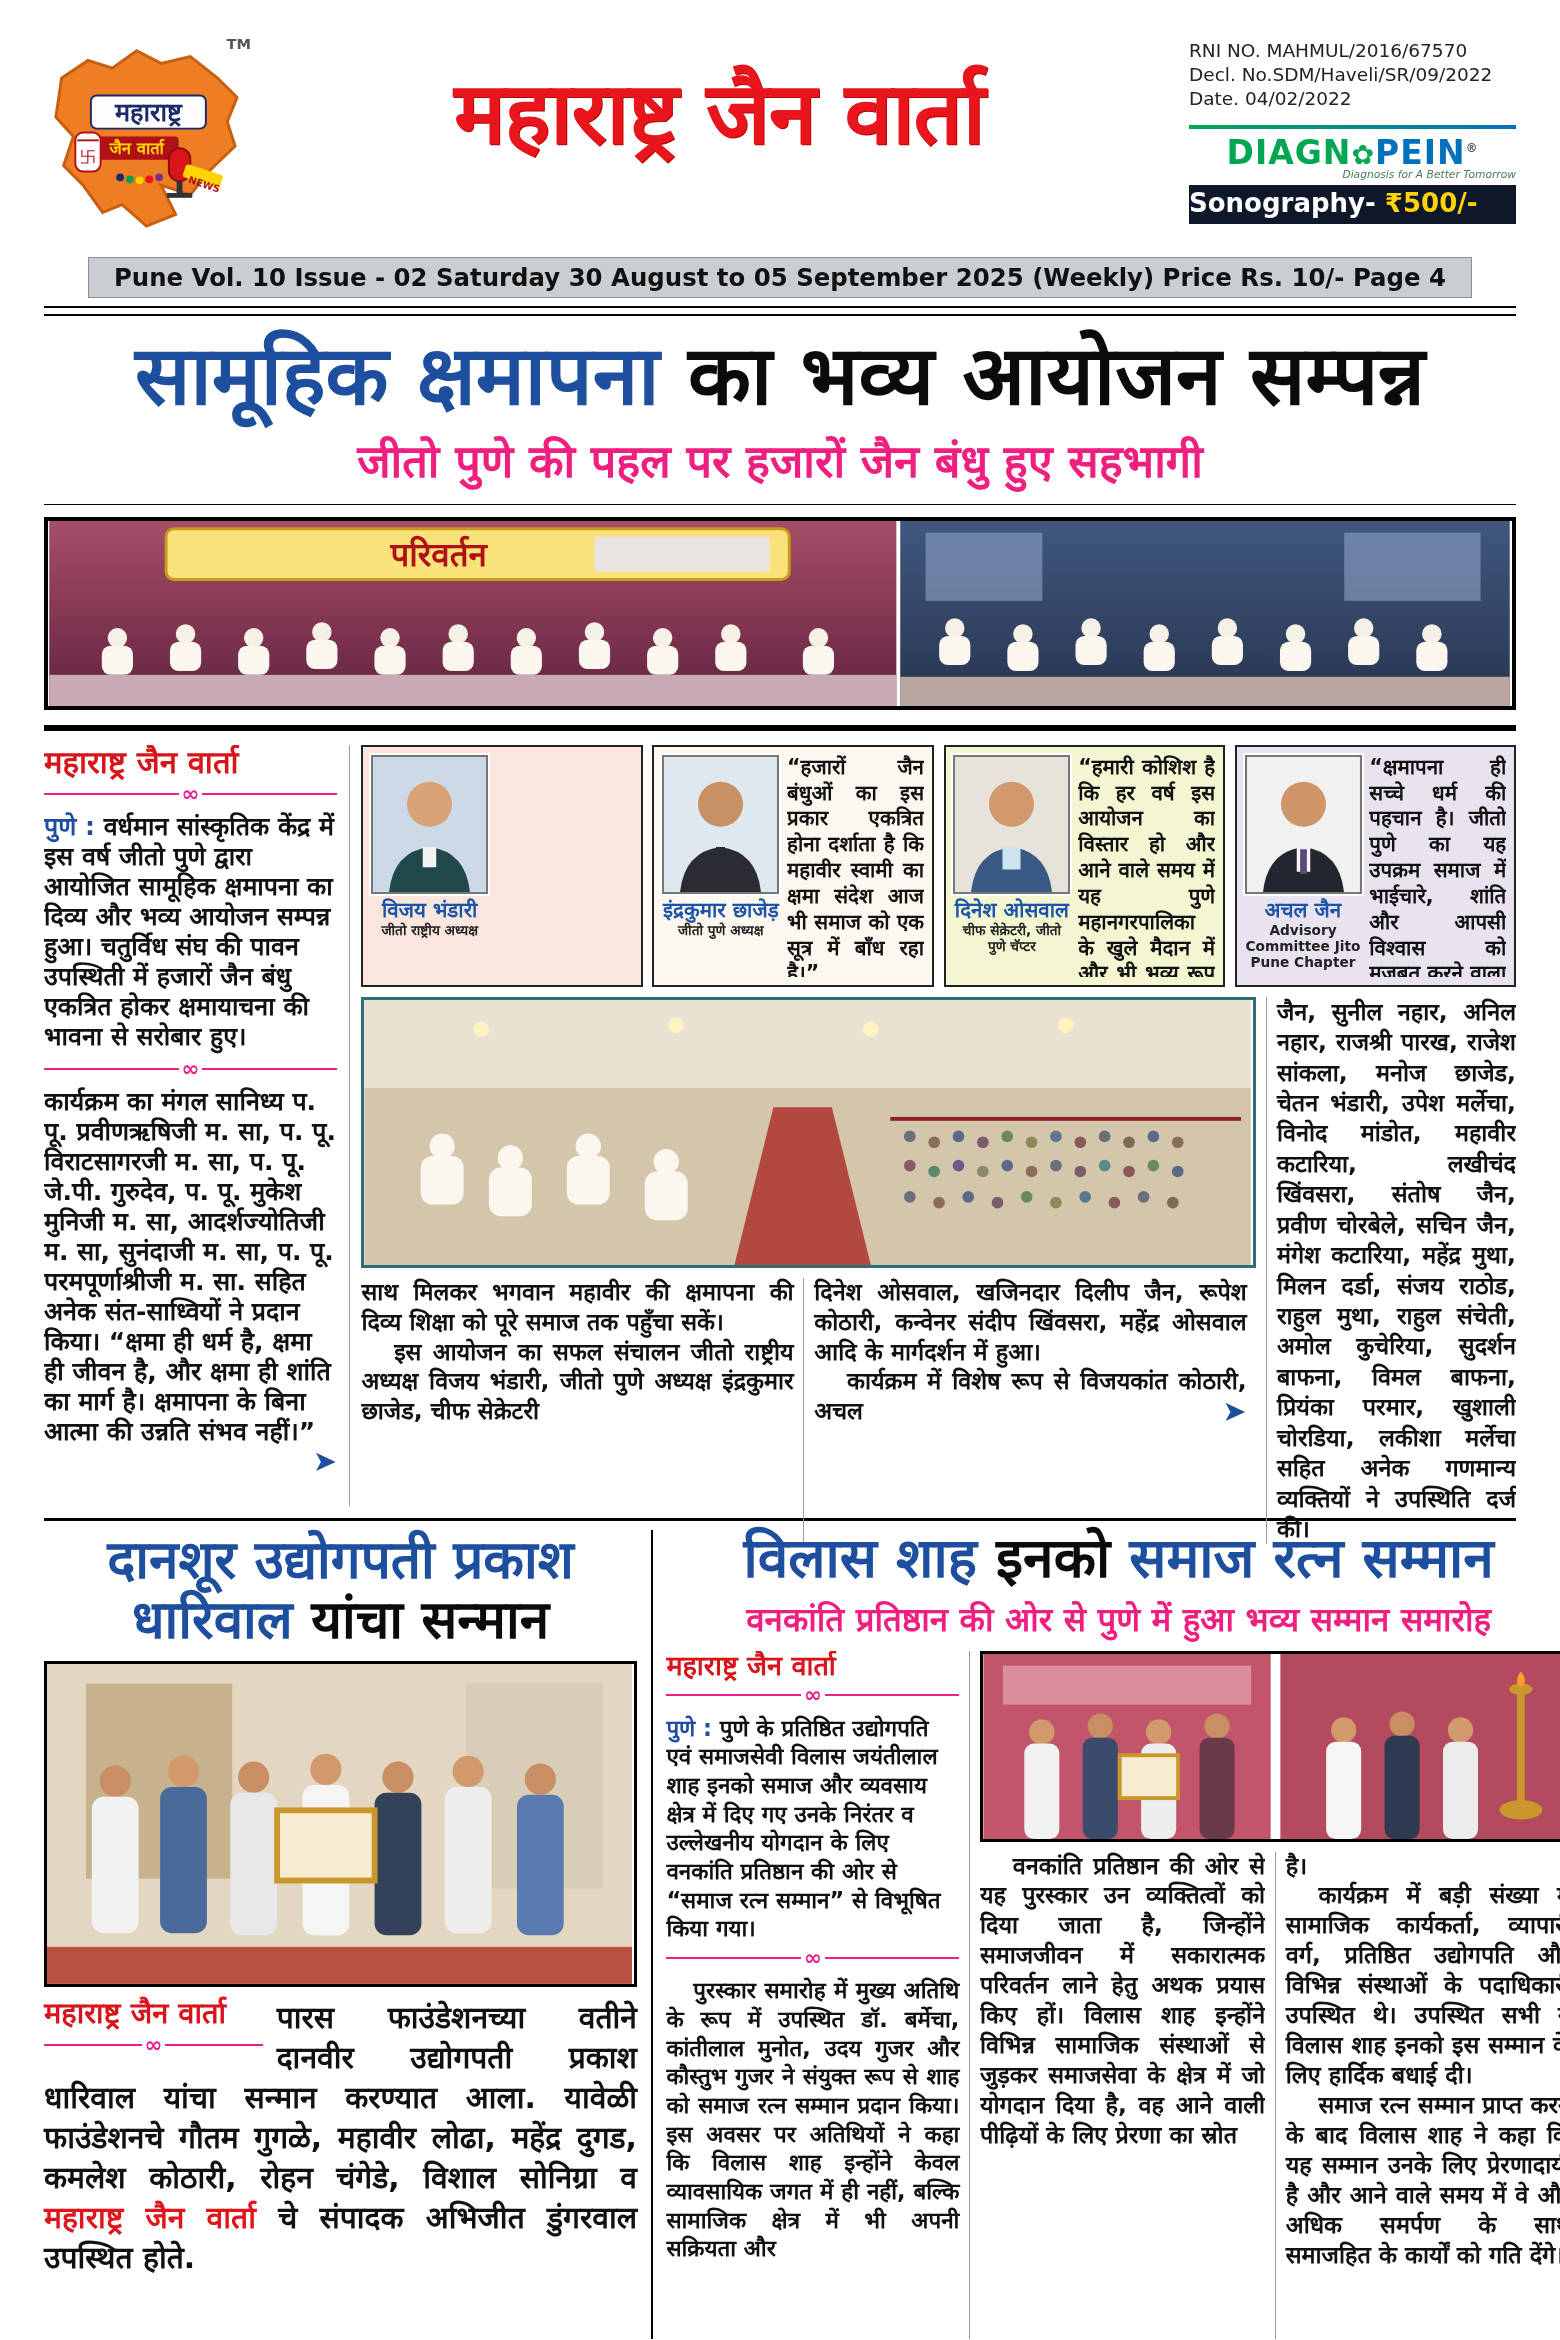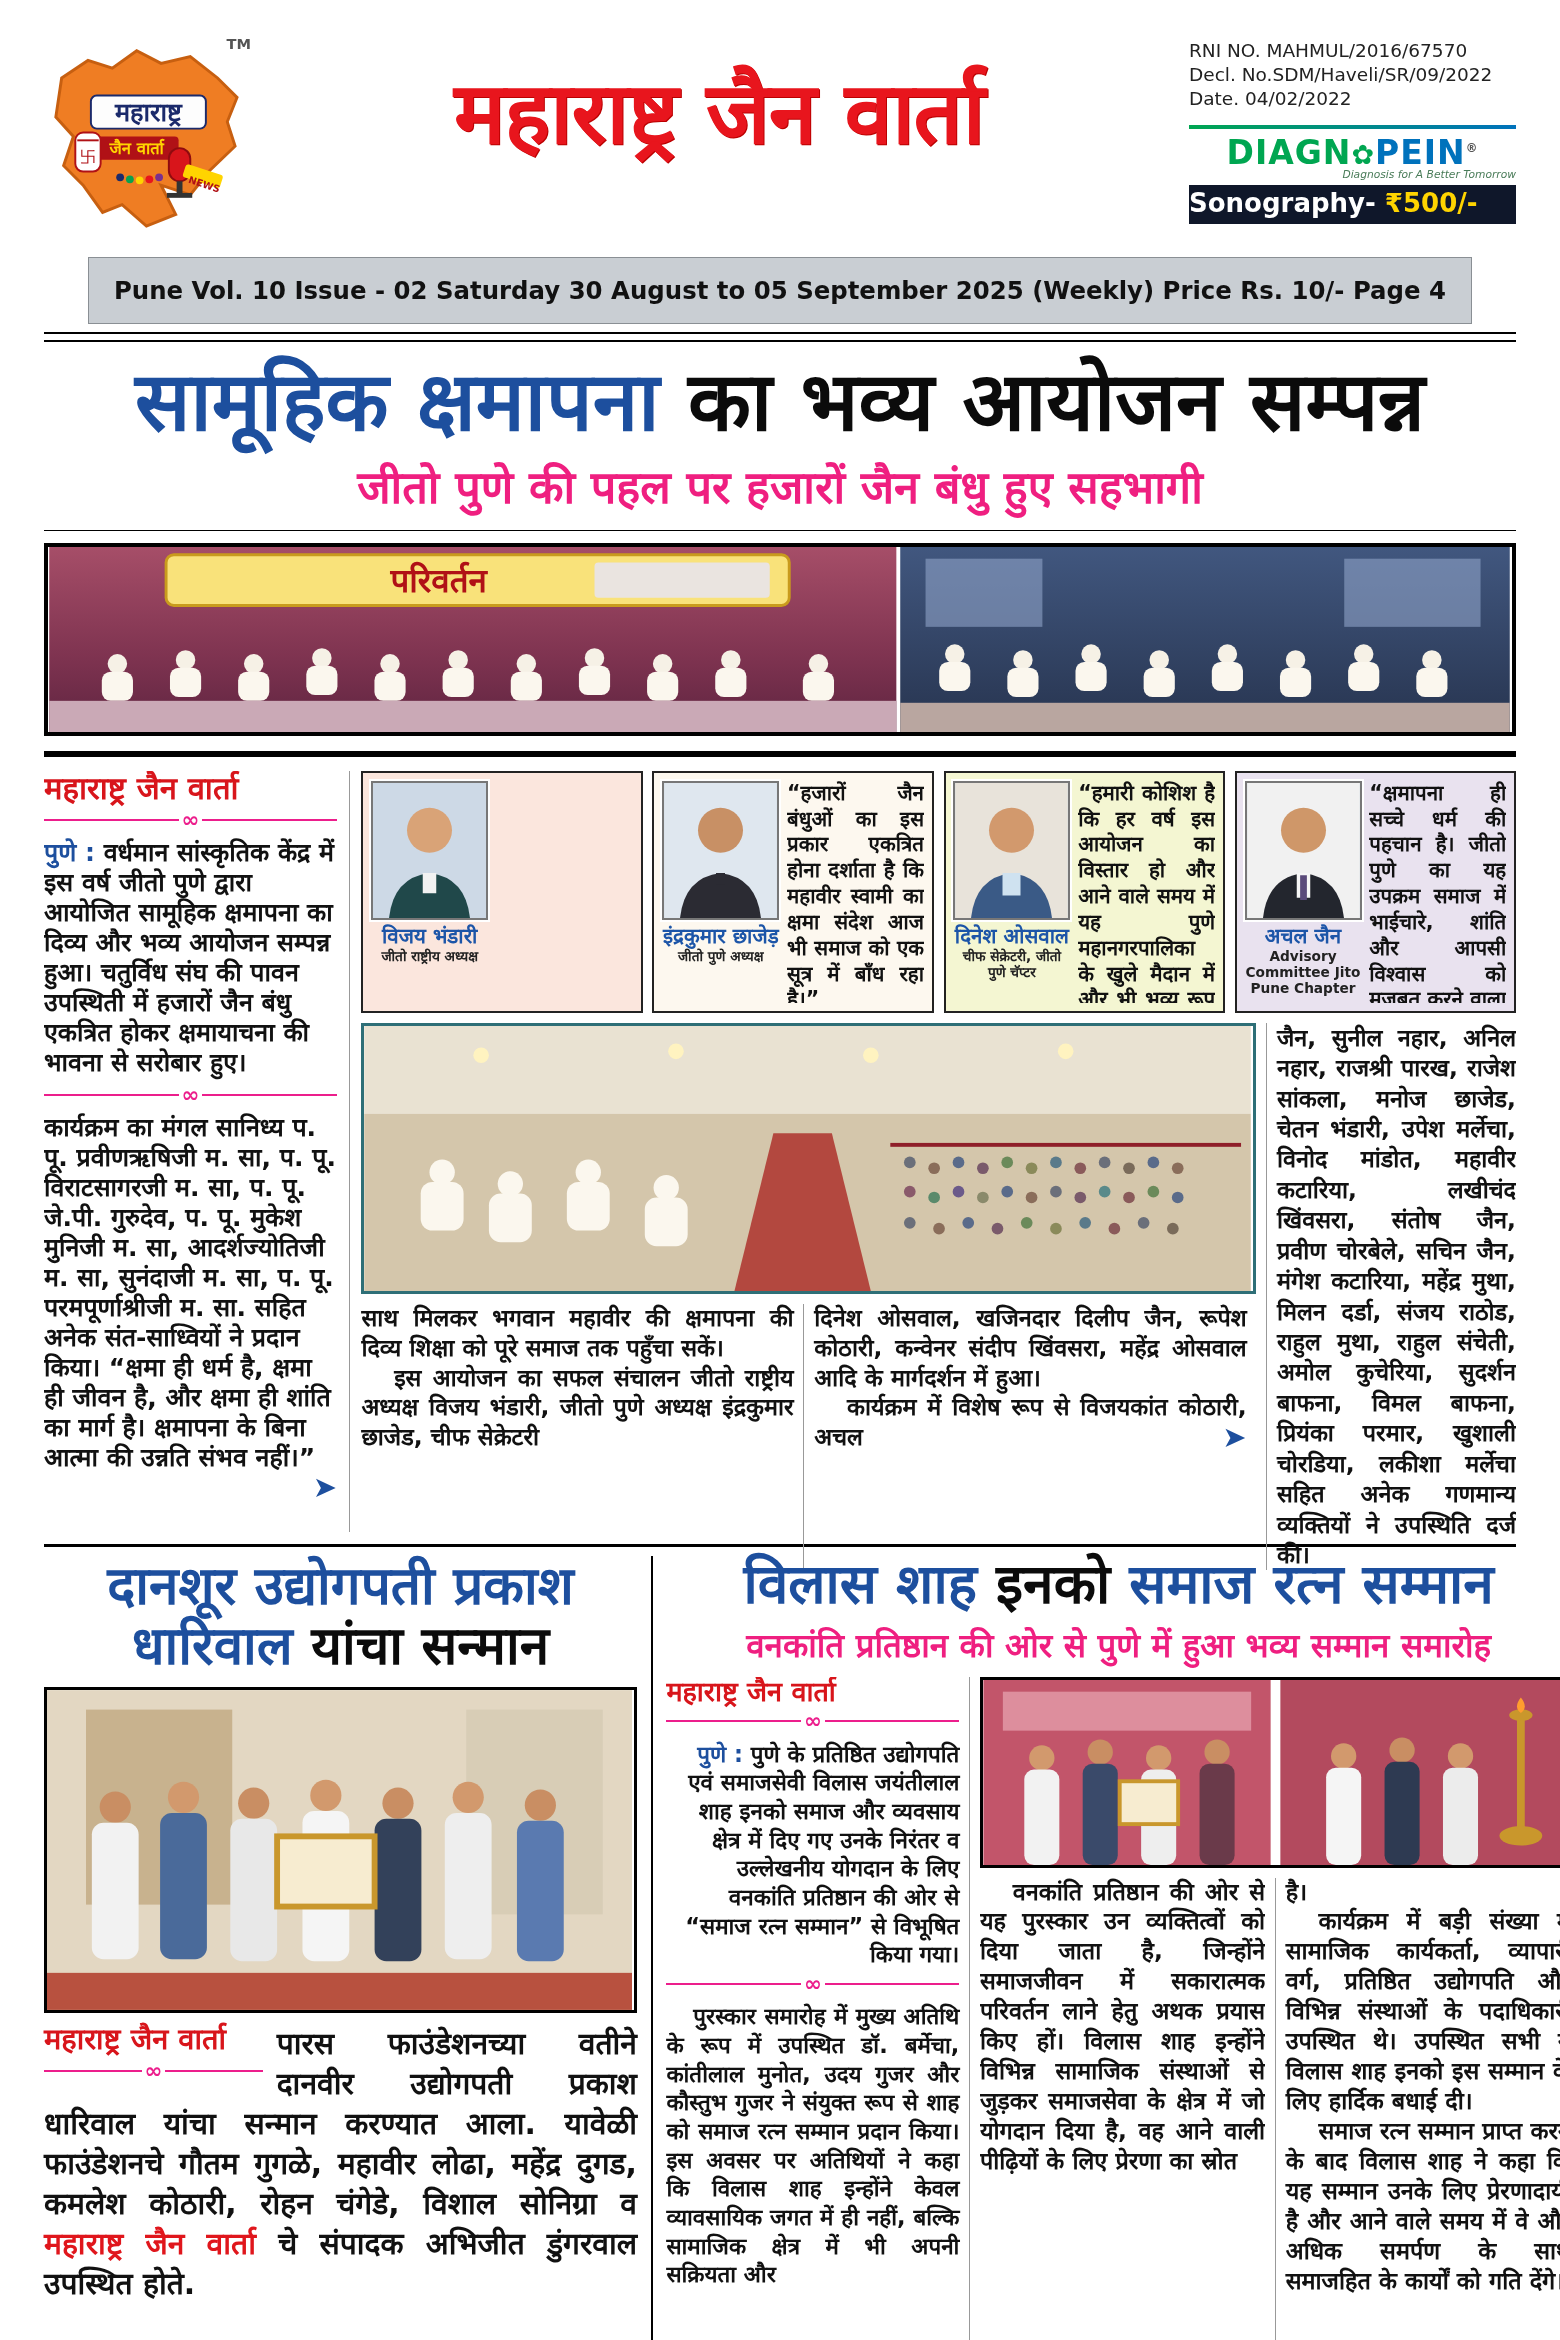--- a/index.html
+++ b/index.html
@@ -20,21 +20,21 @@
   .ad-brand .g{color:#00a651;}
   .ad-brand .b{color:#0072bc;}
   .ad-brand .fl{color:#00a651;font-size:27px;}
   .ad-brand sup{font-size:11.7px;color:#555;}
   .ad-tag{font-size:10.7px;color:#4a7c59;text-align:right;margin-top:-3.9px;font-style:italic;}
   .ad-bar{margin-top:3.9px;background:#0f172a;color:#fff;font-size:26px;font-weight:800;padding:3.9px 0 5.9px 0;}
   .ad-bar .price{color:#ffd400;}
 
   
   .publine-row{text-align:center;margin-top:3.9px;}
-  .publine{display:inline-block;background:#c9ced3;border:1px solid #8a8f94;font-size:24.4px;font-weight:600;color:#111;padding:18px 25px;}
+  .publine{display:inline-block;background:#c9ced3;border:1px solid #8a8f94;font-size:24.4px;font-weight:600;color:#111;padding:5px 25px;}
   .dbl-rule{margin-top:7.8px;height:5.9px;border-top:2px solid #000;border-bottom:2px solid #000;}
 
   
   .lead-head{text-align:center;font-size:82px;font-weight:800;line-height:1.15;margin-top:13.7px;white-space:nowrap;}
   .lead-head .hb{color:#1d4f9e;}
   .lead-head .hk{color:#0b0b0b;}
   .lead-sub{text-align:center;font-size:45px;font-weight:800;color:#ef1f80;margin-top:5.9px;}
   .thin-rule{border-top:1px solid #000;margin-top:13.7px;}
 
   
@@ -89,21 +89,21 @@
   .dh-brandblock .brand{font-size:29px;}
   .red-inline{color:#e0161c;font-weight:800;}
 
   .art-right{flex:1;padding-left:13.7px;display:flex;flex-direction:column;}
   .shah-head{text-align:center;font-size:55px;font-weight:800;line-height:1.05;white-space:nowrap;}
   .shah-head .hb{color:#1d4f9e;}
   .shah-head .hk{color:#0b0b0b;}
   .shah-sub{text-align:center;font-size:33px;font-weight:800;color:#ef1f80;margin-top:7.8px;}
   .shah-cols{display:flex;margin-top:9.8px;flex:1;overflow:hidden;}
   .shah-c1{width:293px;flex:0 0 auto;font-size:22.4px;font-weight:700;line-height:1.28;overflow:hidden;padding-right:9.8px;border-right:1px solid #999;}
-  .shah-c1 p{margin:0;text-align:right;}
+  .shah-c1 p{margin:0;text-align:left;}
   .shah-c1 p.ind{text-indent:1.2em;text-align:justify;}
   .shah-right{flex:1;padding-left:9.8px;display:flex;flex-direction:column;}
   .shah-photo{border:3.9px solid #000;height:185px;overflow:hidden;flex:0 0 auto;}
   .shah-2cols{display:flex;margin-top:9.8px;flex:1;overflow:hidden;}
   .scol{flex:1;font-size:23.4px;font-weight:600;line-height:1.28;text-align:justify;overflow:hidden;}
   .scol + .scol{border-left:1px solid #999;margin-left:9.8px;padding-left:9.8px;}
   .scol p{margin:0;}
   .scol p.ind{text-indent:1.4em;}
 
   svg{display:block;}

